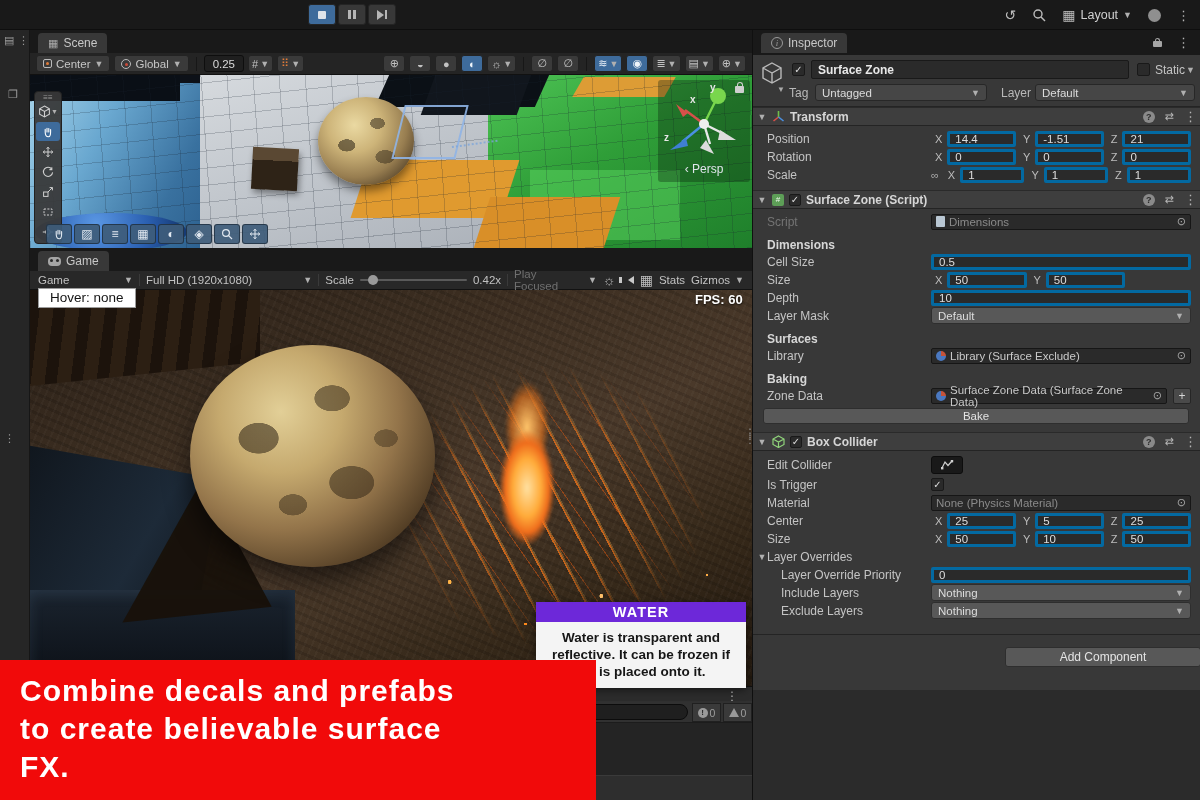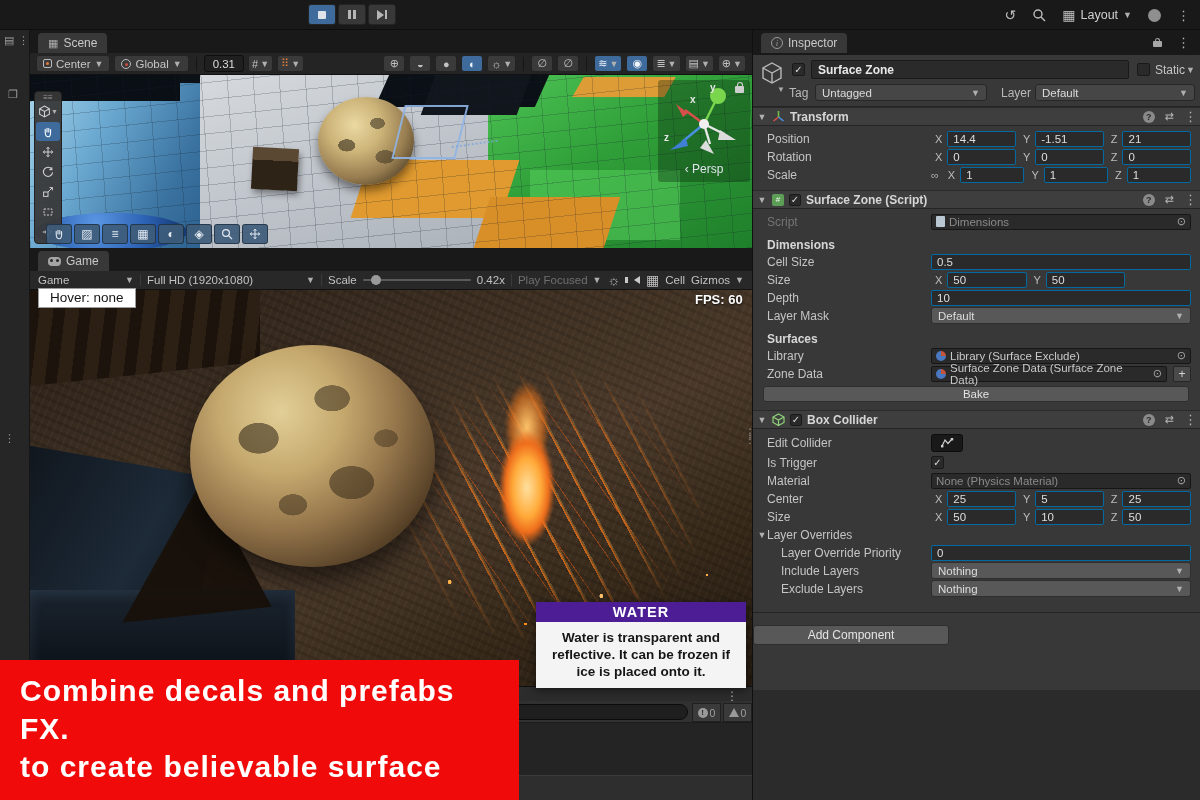--- a/index.html
+++ b/index.html
@@ -138,21 +138,21 @@
     radial-gradient(3px 3px at 12% 30%,#ffb347 60%,transparent 70%),
     radial-gradient(2px 2px at 35% 60%,#ff8a1c 60%,transparent 70%),
     radial-gradient(3px 3px at 58% 40%,#ffc06a 60%,transparent 70%),
     radial-gradient(2px 2px at 78% 70%,#ff7a1a 60%,transparent 70%),
     radial-gradient(2px 2px at 90% 25%,#ffad45 60%,transparent 70%)}
   #hover-box{position:absolute;left:38px;top:288px;background:#fff;border:1px solid #9c9c9c;color:#141414;font-size:13.5px;padding:1px 11px 2px;z-index:5}
   #fps{position:absolute;left:695px;top:292px;color:#fff;font-size:13px;font-weight:bold;text-shadow:0 1px 2px rgba(0,0,0,.8);z-index:5}
 
   
   #water-tooltip{position:absolute;left:536px;top:602px;width:210px;z-index:6;box-shadow:0 2px 8px rgba(0,0,0,.5)}
-  #water-tooltip .wt-head{background:#4c1d95;color:#fff;font-weight:bold;font-size:14.5px;text-align:center;letter-spacing:1px;padding:2px 0}
+  #water-tooltip .wt-head{background:#6d28d9;color:#fff;font-weight:bold;font-size:14.5px;text-align:center;letter-spacing:1px;padding:2px 0}
   #water-tooltip .wt-body{background:#f4f4f4;color:#161616;font-size:13.5px;font-weight:bold;line-height:17px;text-align:center;padding:7px 6px 8px}
 
   
   #console-panel{position:absolute;left:30px;top:686px;width:722px;height:114px;background:#2c2c2c;border-top:1px solid #101010}
   #console-panel .kebab{position:absolute;right:14px;top:2px;font-size:12px}
   .con-toolbar{position:absolute;left:0;top:14px;width:722px;height:22px;background:#313131;border-bottom:1px solid #1c1c1c;display:flex;align-items:center;padding:0 4px}
   .con-search{position:absolute;left:358px;top:17px;width:300px;height:16px;background:#1f1f1f;border:1px solid #0c0c0c;border-radius:8px}
   .cntbtn{position:absolute;top:16px;width:29px;height:19px;background:#3a3a3a;border:1px solid #202020;display:flex;align-items:center;justify-content:center;gap:2px;font-size:10.5px;color:#9e9e9e}
   .cicon-circle{width:10px;height:10px;border-radius:50%;background:#9a9a9a;color:#2a2a2a;font-size:8px;font-weight:bold;display:flex;align-items:center;justify-content:center}
   .cicon-tri{width:0;height:0;border-left:5.5px solid transparent;border-right:5.5px solid transparent;border-bottom:9px solid #9a9a9a}
@@ -188,38 +188,38 @@
   .help-ico{width:12px;height:12px;border-radius:50%;background:#8a8a8a;color:#2c2c2c;font-size:9px;font-weight:bold;display:flex;align-items:center;justify-content:center}
   .preset-ico{color:#b5b5b5;font-size:11px}
   .cbody{padding:4px 6px 6px 4px}
   .irow{display:flex;align-items:center;height:17px;margin-bottom:1px}
   .ilabel{width:174px;padding-left:10px;color:#c4c4c4;white-space:nowrap;overflow:hidden}
   .ilabel.dim{color:#747474}
   .ilabel.indent{padding-left:24px}
   .bold-lbl{font-weight:bold;color:#d6d6d6;padding-left:10px;height:17px;display:flex;align-items:center;margin-top:6px}
   .fields{flex:1;display:flex;align-items:center;gap:3px;padding-right:4px}
   .ax{color:#bdbdbd;font-size:11px;margin:0 2px 0 4px}
-  .tfield{flex:1;height:16px;background:#2a2a2a;border:1px solid #0369a1;border-radius:2px;color:#dedede;font-size:11.5px;display:flex;align-items:center;padding:0 5px;min-width:0}
+  .tfield{flex:1;height:16px;background:#2a2a2a;border:3px solid #0369a1;border-radius:2px;color:#dedede;font-size:11.5px;display:flex;align-items:center;padding:0 5px;min-width:0}
   .tfield.full{flex:1}
   .objfield{flex:1;height:16px;background:#2a2a2a;border:1px solid #161616;border-radius:2px;color:#c9c9c9;font-size:11.5px;display:flex;align-items:center;gap:4px;padding:0 4px;position:relative}
   .objfield .picker{margin-left:auto;color:#a8a8a8;font-size:11px}
   .dd.wide{flex:1;background:#585858;border-color:#2e2e2e}
   .link-ico{color:#a8a8a8;font-size:11px;margin-right:2px}
   .so-ico{width:10px;height:10px;border-radius:50%;background:conic-gradient(#c5533a 0 100grad,#4a78c0 100grad 400grad);flex:0 0 auto}
   .script-ico{width:9px;height:11px;background:#b9c7d3;border-radius:1px;flex:0 0 auto}
   .plusbtn{width:18px;height:16px;background:#4a4a4a;border:1px solid #262626;border-radius:2px;color:#d6d6d6;display:flex;align-items:center;justify-content:center;font-size:12px;margin-left:3px}
   .bakebtn{height:16px;background:#585858;border:1px solid #2e2e2e;border-radius:3px;color:#e2e2e2;display:flex;align-items:center;justify-content:center;margin:4px 6px 2px 6px;font-size:11.5px}
   .editcol-btn{width:32px;height:18px;background:#191919;border:1px solid #0d0d0d;border-radius:3px;display:flex;align-items:center;justify-content:center}
-  .addcomp-wrap{border-top:1px solid #242424;margin-top:8px;padding-top:12px;display:flex;justify-content:flex-start}
+  .addcomp-wrap{border-top:1px solid #242424;margin-top:8px;padding-top:12px;display:flex;justify-content:flex-end}
   .addcomp{width:196px;height:20px;background:#585858;border:1px solid #2e2e2e;border-radius:3px;color:#e4e4e4;display:flex;align-items:center;justify-content:center;font-size:12px}
   #insp-bottom{position:absolute;left:752px;top:690px;width:448px;height:110px;background:#2b2b2b;border-left:1px solid #101010}
   .split-kebab{position:absolute;left:744px;top:430px;color:#8d8d8d;font-size:12px;z-index:3;line-height:6px}
 
   
-  #banner{position:absolute;left:0;top:660px;width:519px;height:140px;background:#f10a0a;z-index:10;padding:12px 0 0 20px}
+  #banner{position:absolute;left:0;top:660px;width:596px;height:140px;background:#f10a0a;z-index:10;padding:12px 0 0 20px}
   #banner div{color:#fff;font-weight:bold;font-size:30px;line-height:38px;letter-spacing:1px;white-space:nowrap}
 </style>
 </head>
 <body>
 
 <div id="topbar">
   <div class="playgrp">
     <div class="pbtn active">
         <span class="ic-square"></span>
       </div>
@@ -271,21 +271,21 @@
         <span class="pivot-ico"></span>
         <span>Center</span>
         <span class="caret">▼</span>
       </span>
     <span class="pill">
         <span class="globe-ico"></span>
         <span>Global</span>
         <span class="caret">▼</span>
       </span>
     <span class="vsep"></span>
-    <span class="snapfield">0.31</span>
+    <span class="snapfield">0.25</span>
     <span class="icobtn">
         <span>#</span>
         <span class="caret">▼</span>
       </span>
     <span class="icobtn">
         <span class="orange">⠿</span>
         <span class="caret">▼</span>
       </span>
     <span style="flex:1"></span>
     <span class="icobtn">⊕</span>
@@ -437,21 +437,21 @@
     <span>0.42x</span>
     <span class="gt-sep"></span>
     <span class="gt-dd muted">
         <span>Play Focused</span>
         <span class="caret">▼</span>
       </span>
     <span class="glyph">☼</span>
     <span style="margin-left:auto"></span>
     <span class="speaker"></span>
     <span class="glyph">▦</span>
-    <span>Cell</span>
+    <span>Stats</span>
     <span class="gt-dd">
         <span>Gizmos</span>
         <span class="caret">▼</span>
       </span>
   </div>
 
   <div id="game-viewport">
     <div class="gv-grain"></div>
     <div class="gv-wood"></div>
     <div class="gv-waterL"></div>
@@ -645,20 +645,21 @@
       <div class="irow">
         <span class="ilabel">Library</span>
         <span class="fields">
           <span class="objfield">
             <span class="so-ico"></span>
             <span>Library (Surface Exclude)</span>
             <span class="picker">⊙</span>
           </span>
         </span>
       </div>
+      <div class="bold-lbl">Baking</div>
       <div class="irow">
         <span class="ilabel">Zone Data</span>
         <span class="fields">
           <span class="objfield">
             <span class="so-ico"></span>
             <span>Surface Zone Data (Surface Zone Data)</span>
             <span class="picker">⊙</span>
           </span>
           <span class="plusbtn">+</span>
         </span>
@@ -762,15 +763,15 @@
     <div class="addcomp-wrap">
       <div class="addcomp">Add Component</div>
     </div>
   </div>
 </div>
 <div id="insp-bottom"></div>
 <span class="split-kebab">⋮<br>⋮</span>
 
 <div id="banner">
   <div>Combine decals and prefabs</div>
+  <div>to create believable surface</div>
   <div>FX.</div>
-  <div>to create believable surface</div>
 </div>
 
 </body></html>

